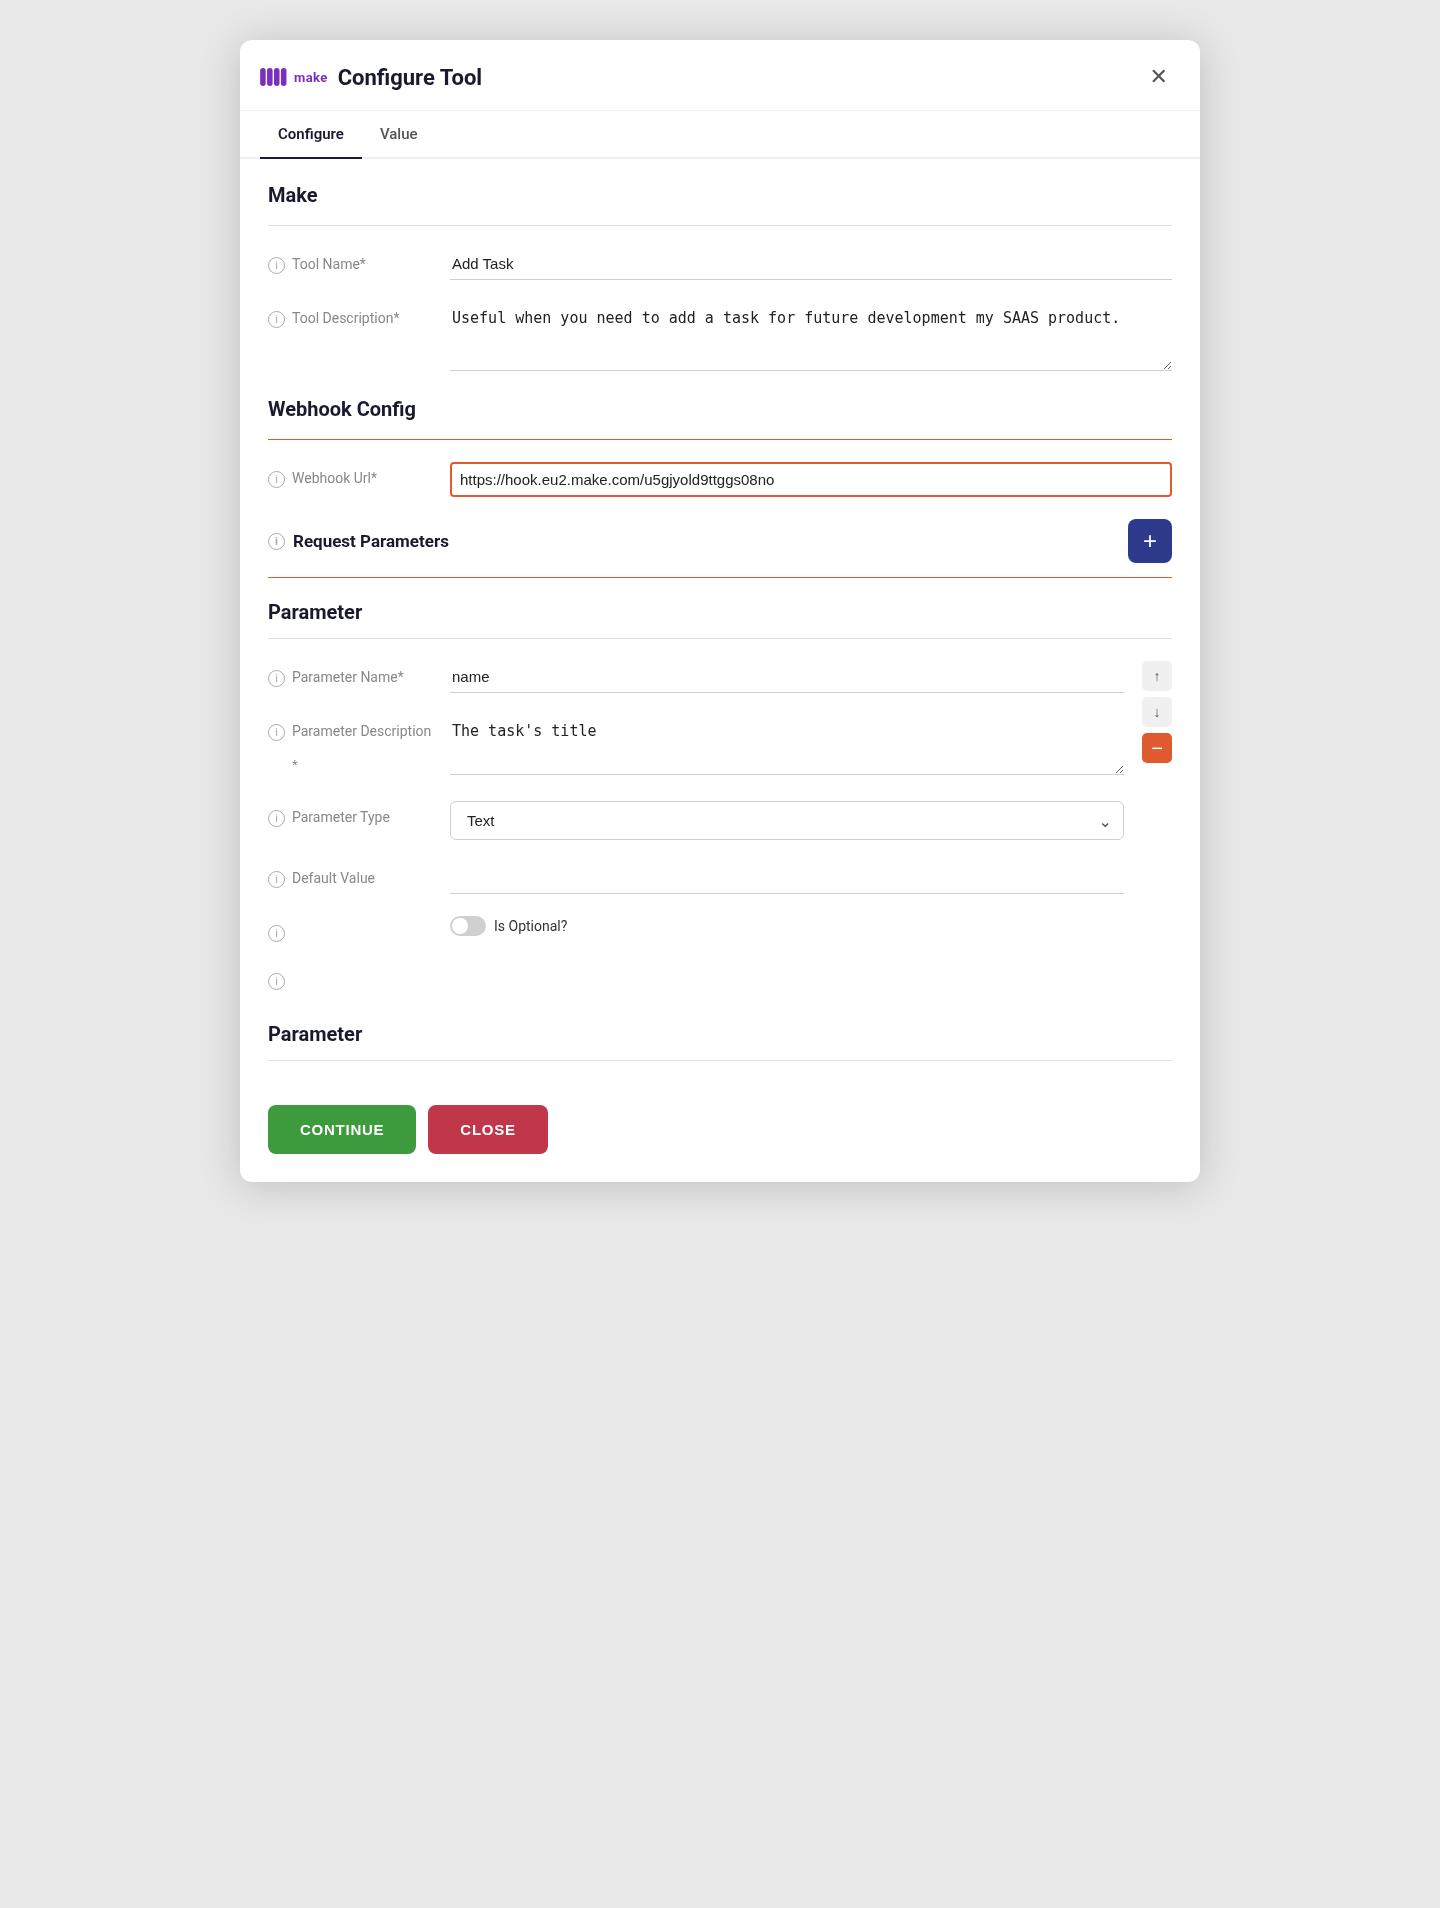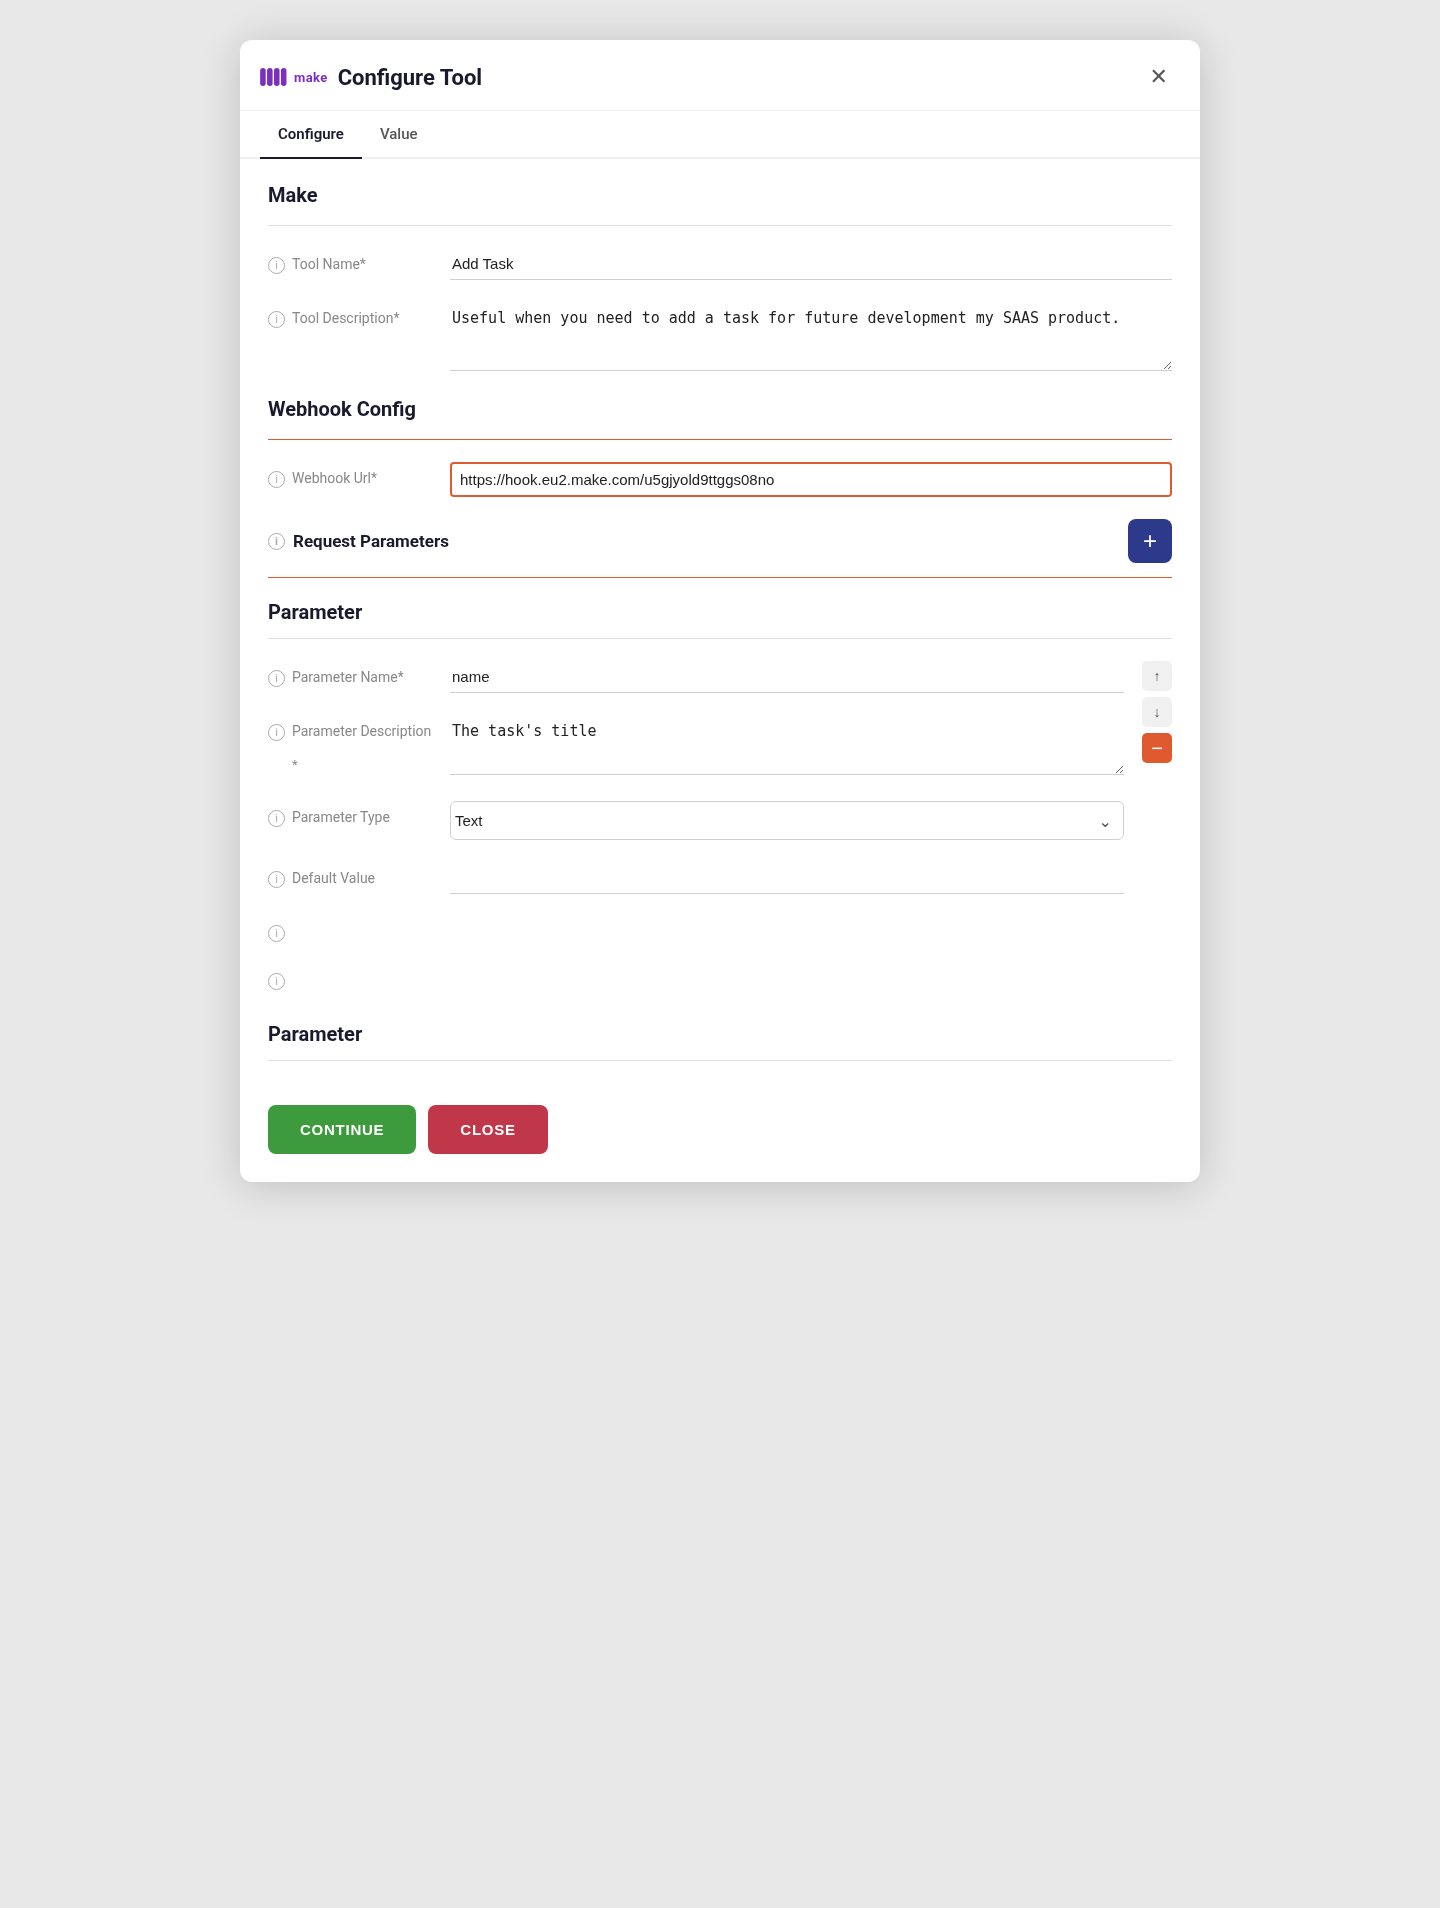--- a/index.html
+++ b/index.html
@@ -218,21 +218,21 @@
       color: #fff;
     }
     .select-wrapper {
       position: relative;
       width: 100%;
     }
     .field-select {
       width: 100%;
       border: 1.5px solid #d0d0d0;
       border-radius: 6px;
-      padding: 10px 36px 10px 4px;
+      padding: 10px 36px 10px 16px;
       font-size: 15px;
       color: #222;
       background: #fff;
       appearance: none;
       cursor: pointer;
       outline: none;
     }
     .select-chevron {
       position: absolute;
       right: 12px;
@@ -479,20 +479,26 @@
             </div>
             <div class="field-input-col">
               <input class="field-input" type="text" value="" style="">
             </div>
           </div>
 
           <div class="field-row">
             <div class="field-label-col">
               <span class="info-icon">i</span>
             </div>
+            <div class="field-input-col">
+              <div class="toggle-wrapper checkbox-wrapper">
+                <div class="toggle" style="cursor:pointer;"></div>
+                <span class="checkbox-label">Is Optional?</span>
+              </div>
+            </div>
           </div>
 
           <div class="field-row">
             <div class="field-label-col">
               <span class="info-icon">i</span>
             </div>
           </div>
 
         </div>
 

